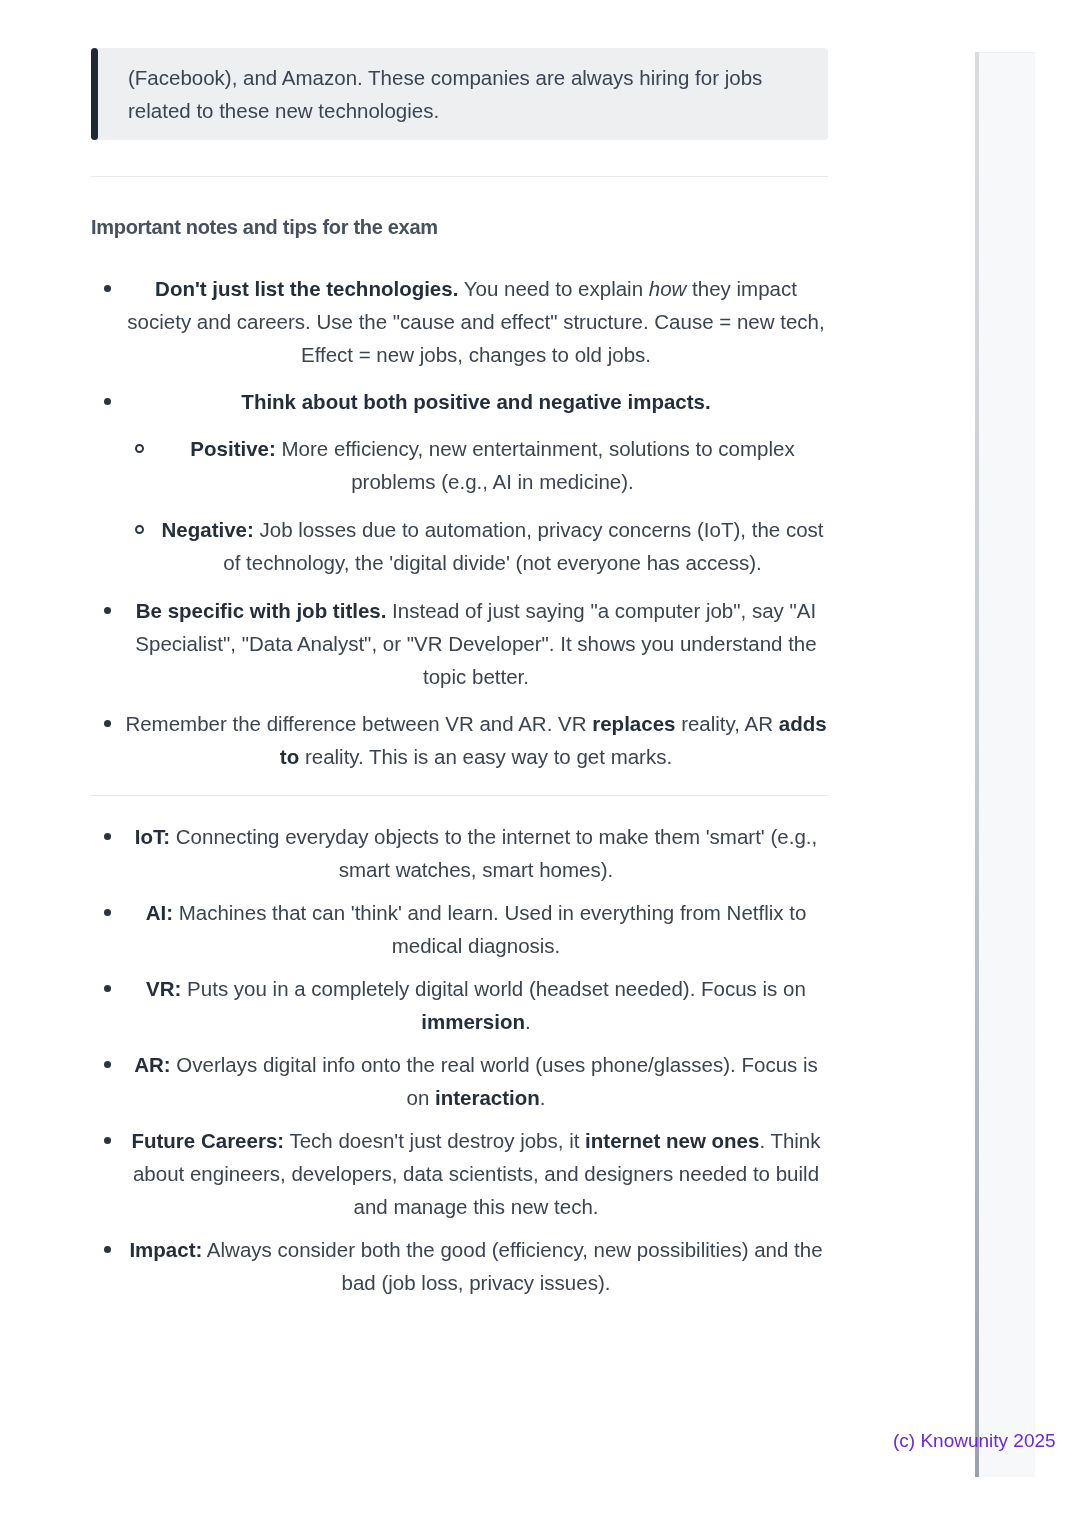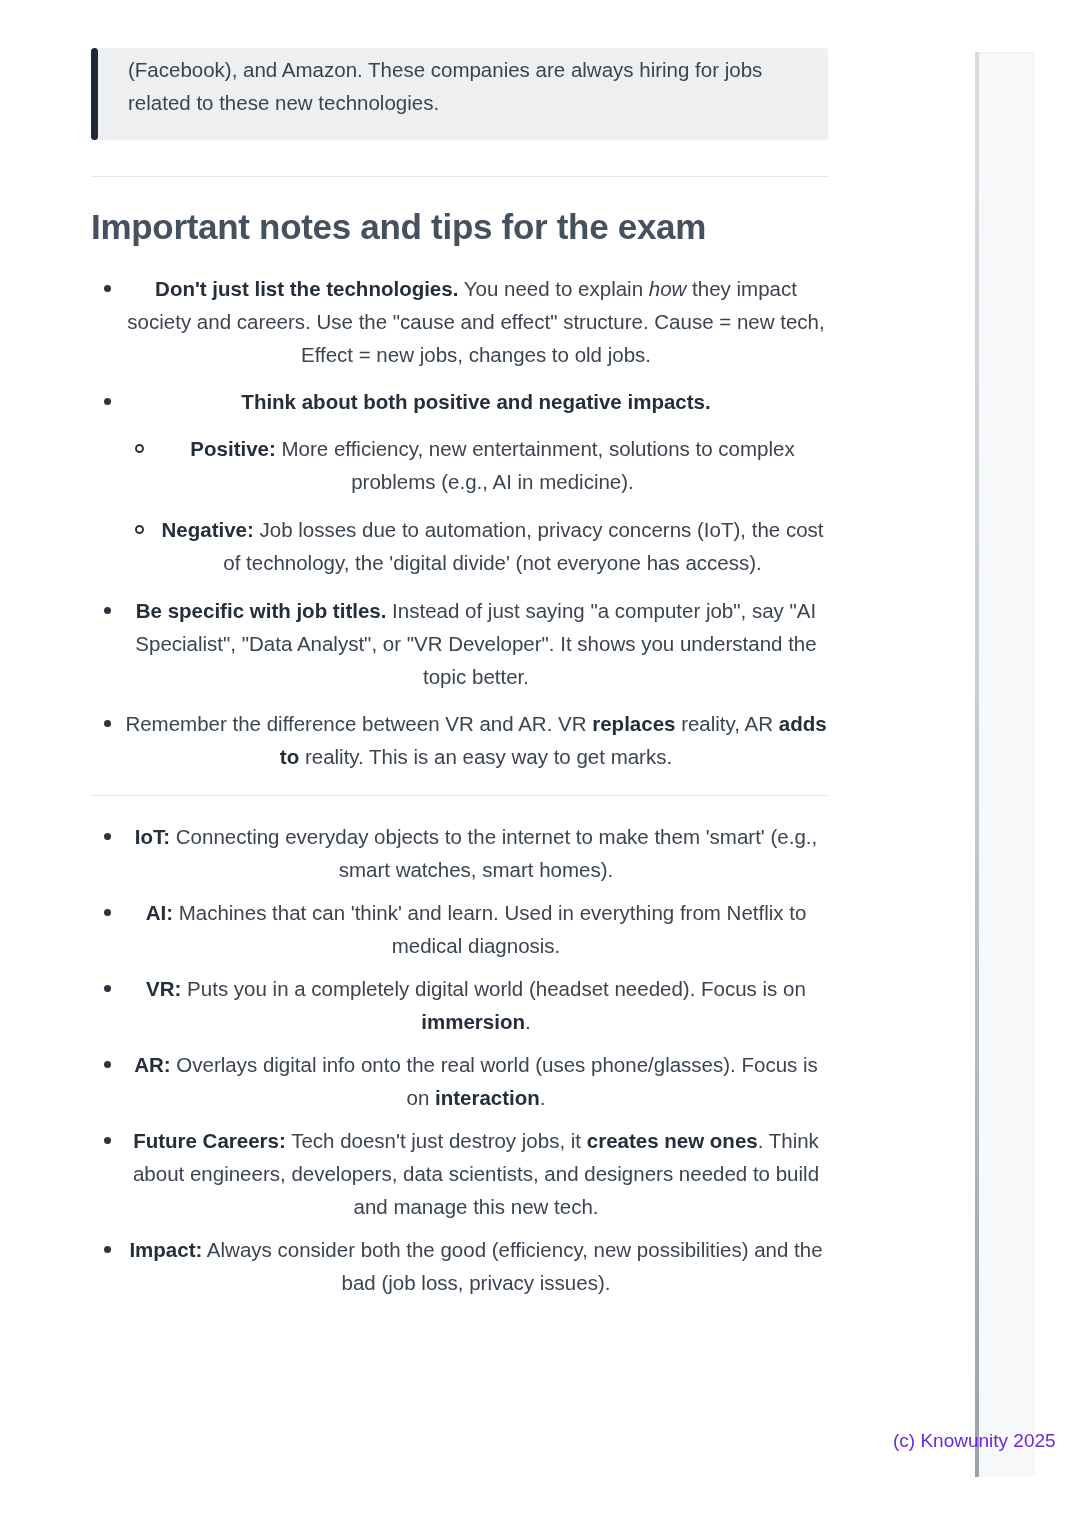--- a/index.html
+++ b/index.html
@@ -20,21 +20,21 @@
     width: 737px;
     font-size: 20.5px;
     line-height: 33px;
   }
   
   .quote {
     position: relative;
     margin-top: 48px;
     background: #edeff1;
     border-radius: 4px;
-    padding: 5px 30px 13px 37px;
+    padding: 13px 30px 13px 37px;
     min-height: 92px;
   }
   .quote-bar {
     position: absolute;
     left: 0; top: 0; bottom: 0;
     width: 7px;
     background: #1f2835;
     border-radius: 4px;
   }
   .quote-text { color: #3b4450; }
@@ -43,21 +43,21 @@
     height: 1px;
     background: #e7e9eb;
     border: none;
     margin: 0;
   }
   .divider.d1 { margin-top: 36px; }
   .divider.d2 { margin-top: 22px; }
   
   .section-heading {
     margin: 31px 0 0 0;
-    font-size: 35px;
+    font-size: 20px;
     line-height: 38px;
     font-weight: 700;
     color: #46505e;
     letter-spacing: -0.3px;
   }
   
   ul.notes-list {
     list-style: none;
     margin: 26px 0 0 0;
     padding: 0;
@@ -141,21 +141,21 @@
         <li class="note-item"><span class="bullet dot"></span><span class="item-text"><span>Remember the difference between VR and AR. VR </span><b>replaces</b><span> reality, AR </span><b>adds to</b><span> reality. This is an easy way to get marks.</span></span></li>
       </ul>
 
     <hr class="divider d2">
 
     <ul class="notes-list summary">
         <li class="note-item"><span class="bullet dot"></span><span class="item-text"><b>IoT:</b><span> Connecting everyday objects to the internet to make them 'smart' (e.g., smart watches, smart homes).</span></span></li>
         <li class="note-item"><span class="bullet dot"></span><span class="item-text"><b>AI:</b><span> Machines that can 'think' and learn. Used in everything from Netflix to medical diagnosis.</span></span></li>
         <li class="note-item"><span class="bullet dot"></span><span class="item-text"><b>VR:</b><span> Puts you in a completely digital world (headset needed). Focus is on </span><b>immersion</b><span>.</span></span></li>
         <li class="note-item"><span class="bullet dot"></span><span class="item-text"><b>AR:</b><span> Overlays digital info onto the real world (uses phone/glasses). Focus is on </span><b>interaction</b><span>.</span></span></li>
-        <li class="note-item"><span class="bullet dot"></span><span class="item-text"><b>Future Careers:</b><span> Tech doesn't just destroy jobs, it </span><b>creates new ones</b><span>. Think about engineers, developers, data scientists, and designers needed to build and manage this new tech.</span></span></li>
+        <li class="note-item"><span class="bullet dot"></span><span class="item-text"><b>Future Careers:</b><span> Tech doesn't just destroy jobs, it </span><b>internet new ones</b><span>. Think about engineers, developers, data scientists, and designers needed to build and manage this new tech.</span></span></li>
         <li class="note-item"><span class="bullet dot"></span><span class="item-text"><b>Impact:</b><span> Always consider both the good (efficiency, new possibilities) and the bad (job loss, privacy issues).</span></span></li>
       </ul>
 
   </div>
 
   <div class="next-page"></div>
   <div class="next-page-border"></div>
 
   <div class="watermark">(c) Knowunity 2025</div>
 </div>

